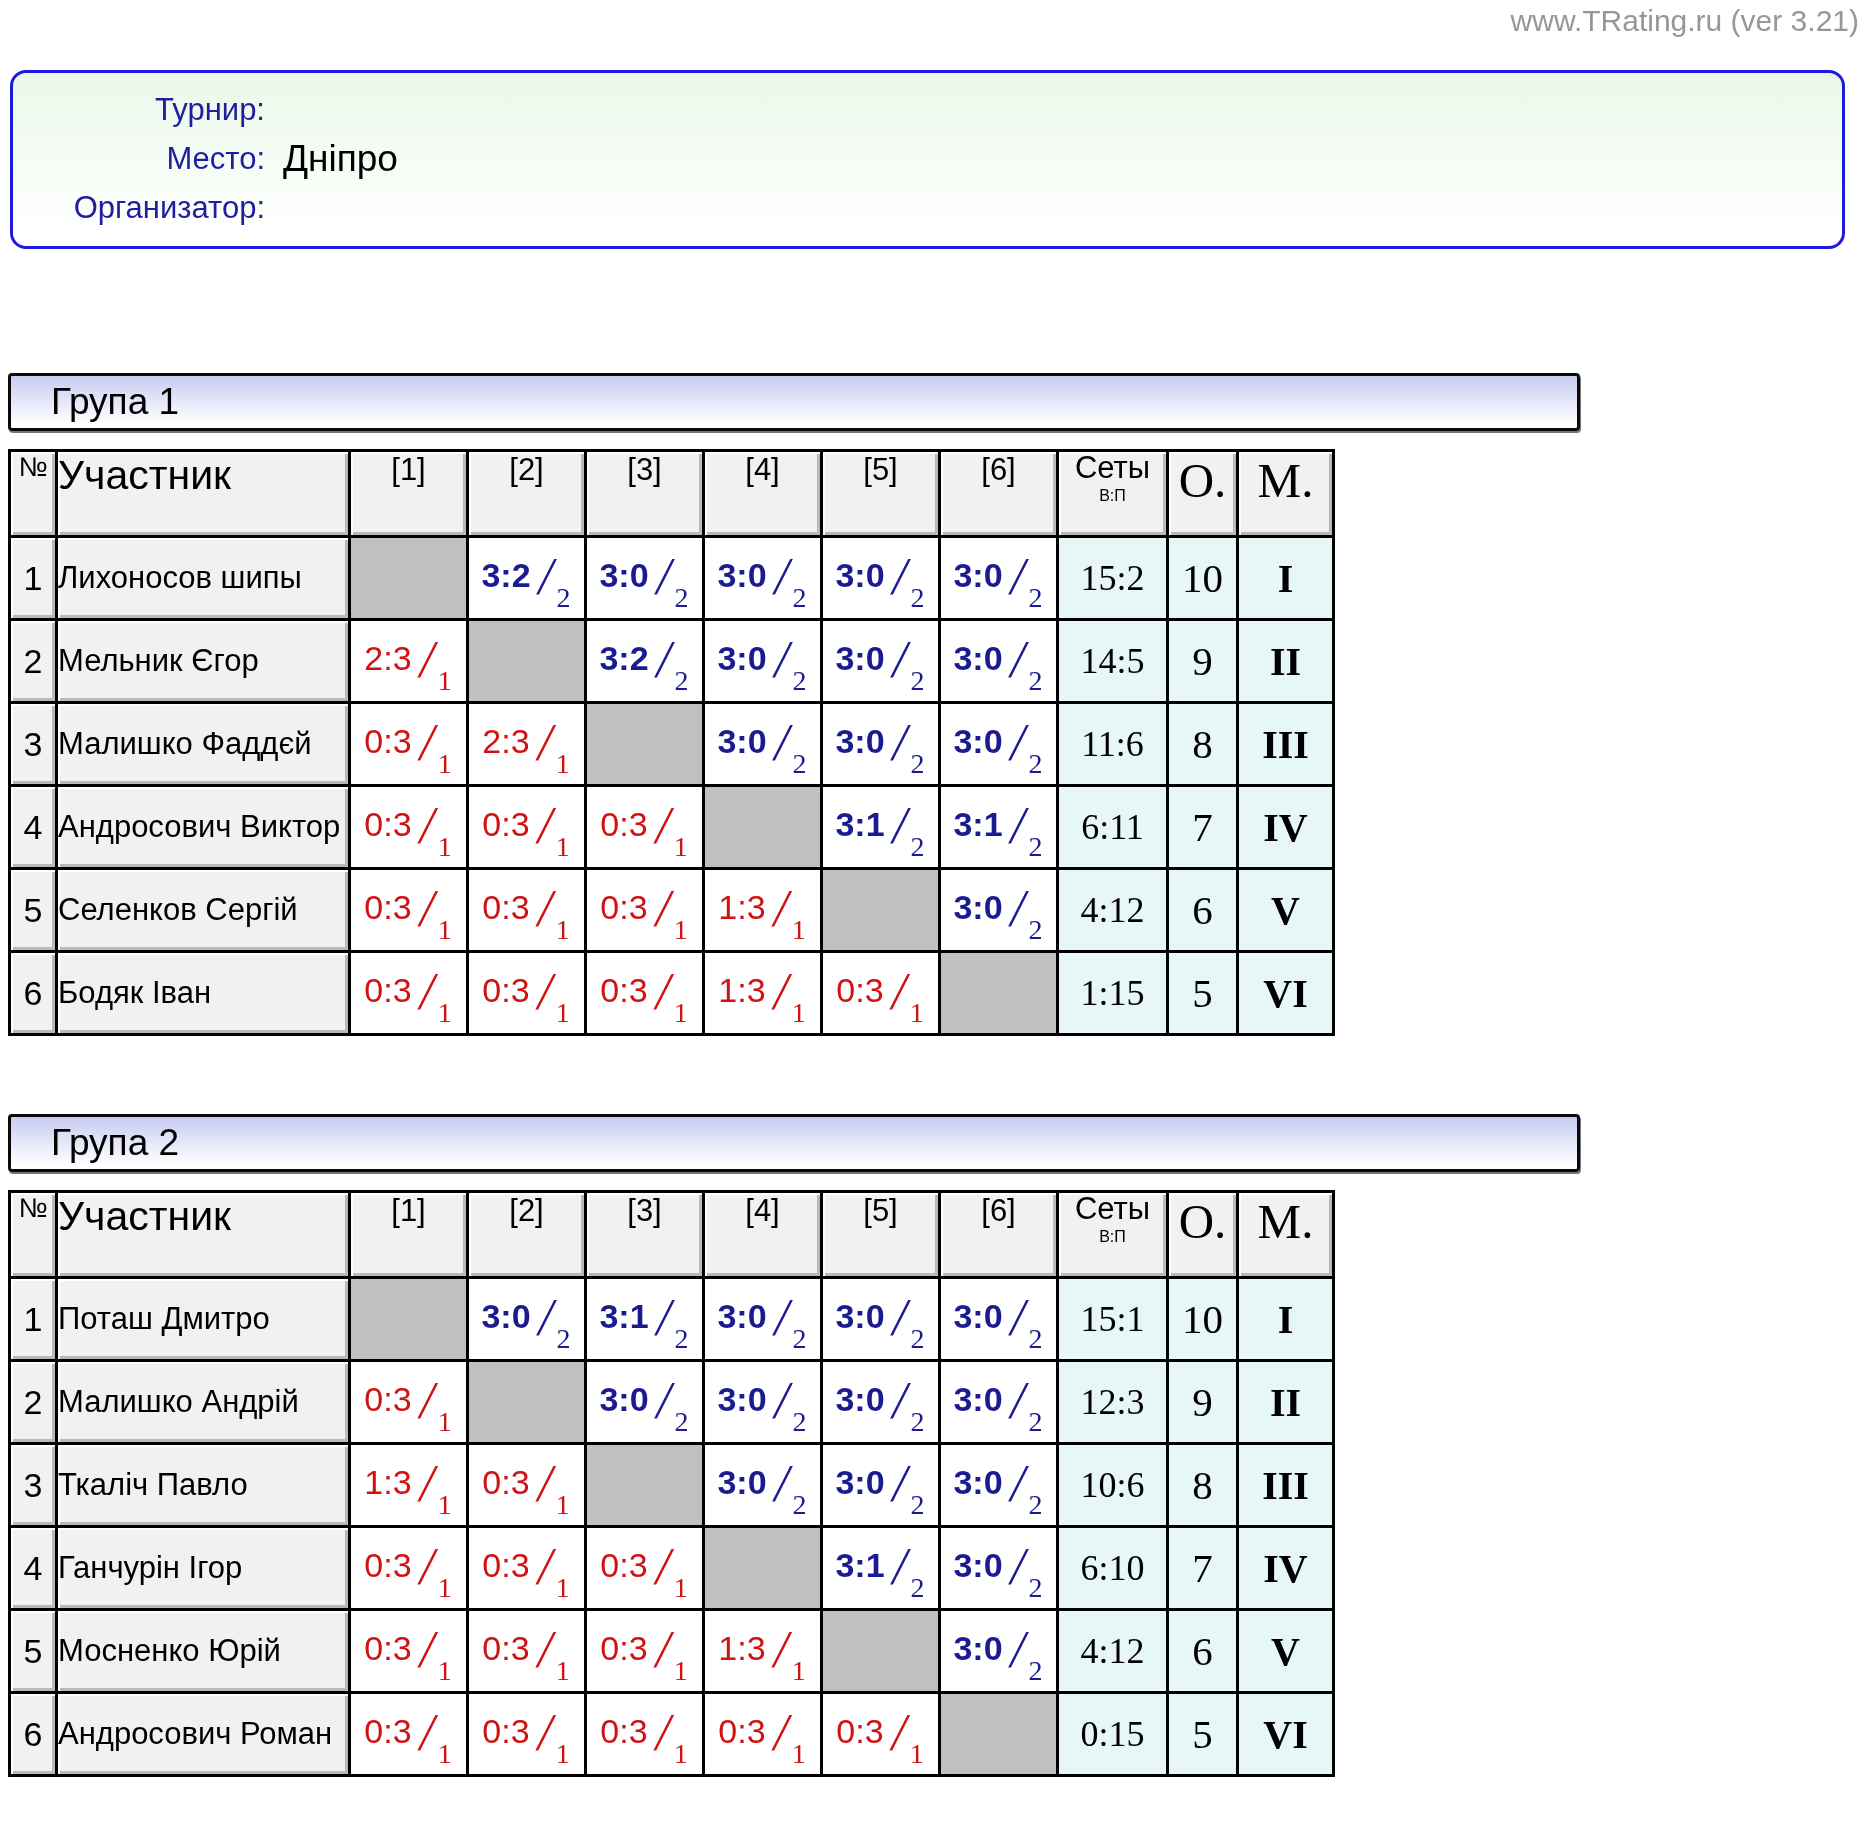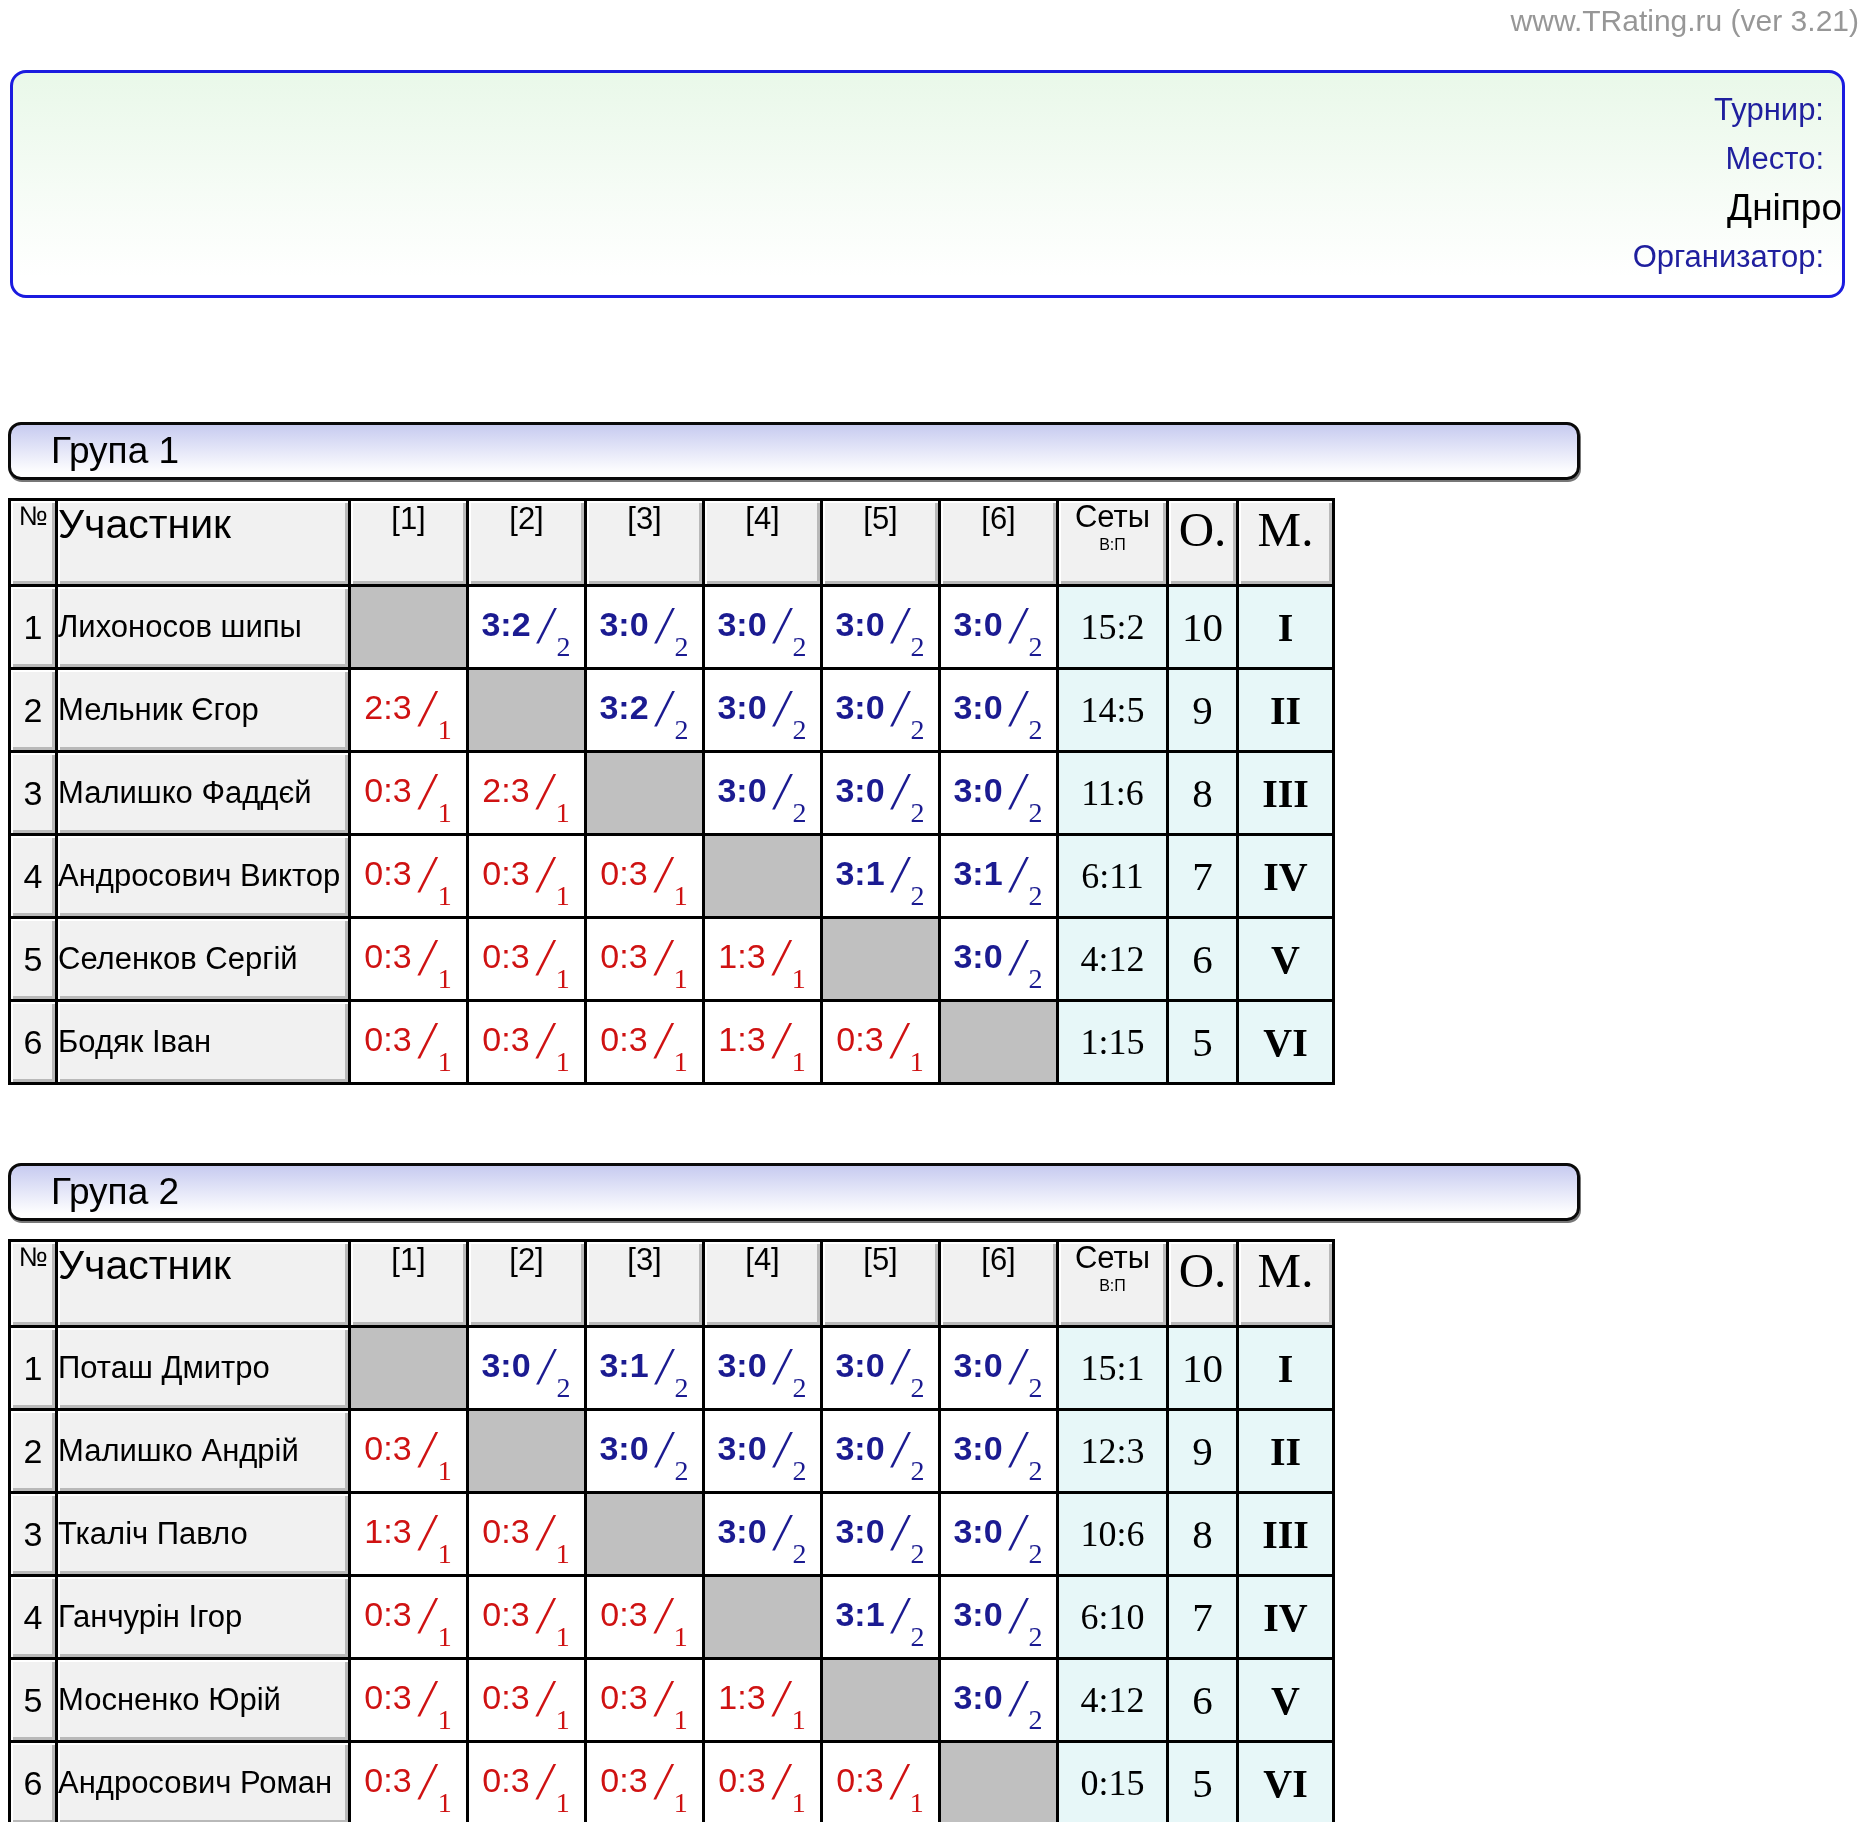--- a/index.html
+++ b/index.html
@@ -14,32 +14,32 @@
     font-size:30px;color:#979797;
   }
   
   .info-box{
     box-sizing:border-box;
     margin:70px 0 0 10px;width:1835px;
     border:3px solid #1b1bdf;border-radius:16px;
     background:linear-gradient(#e9f8e9,#ffffff 92%);
     padding:12px 0 14px 0;
   }
-  .info-row{display:flex;align-items:flex-end;line-height:49px;flex-direction:column;}
+  .info-row{display:flex;align-items:flex-end;line-height:49px;}
   .info-label{
     width:252px;text-align:right;color:#1f1f9e;
     font-size:31px;margin-right:18px;flex:none;white-space:nowrap;
   }
   .info-value{font-size:37px;color:#000;white-space:nowrap;}
   
   #groups{margin:124px 0 0 8px;}
   .group-section{margin-bottom:78px;}
   .group-header{
     box-sizing:border-box;width:1572px;height:58px;
-    border:3px solid #0a0a0a;border-radius:13px;
+    border:3px solid #0a0a0a;border-radius:4px;
     background:linear-gradient(#c7cbf0,#ffffff 92%);
     box-shadow:1px 2px 0 #777;
     font-size:37px;line-height:52px;padding-left:40px;
     margin-bottom:18px;
   }
   table.results{border-collapse:collapse;table-layout:fixed;}
   table.results,
   table.results th,
   table.results td{border:3px solid #000;}
   table.results th,

